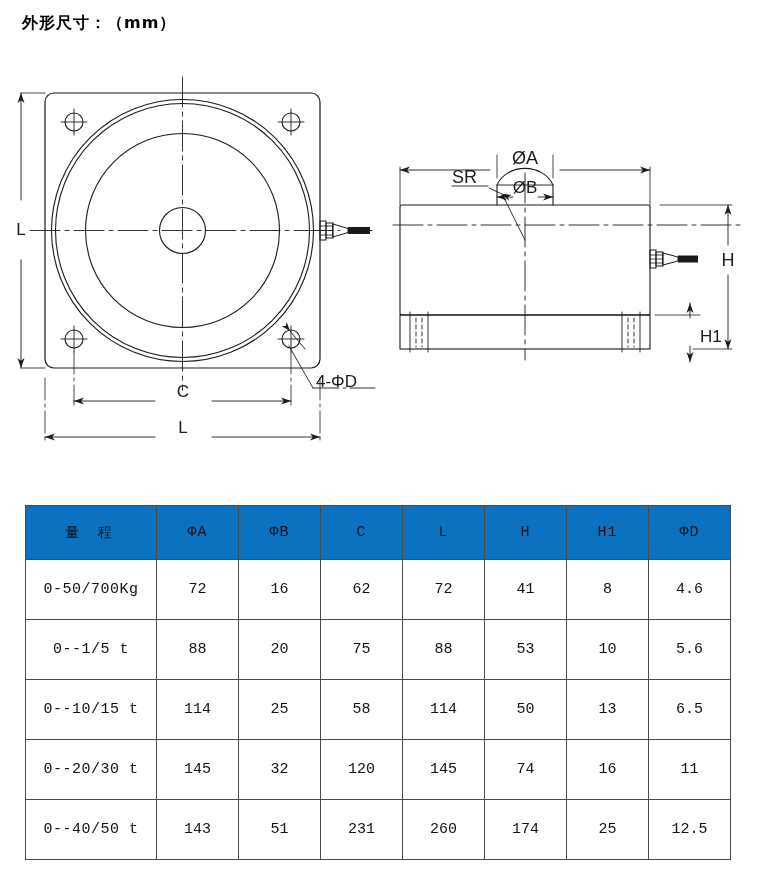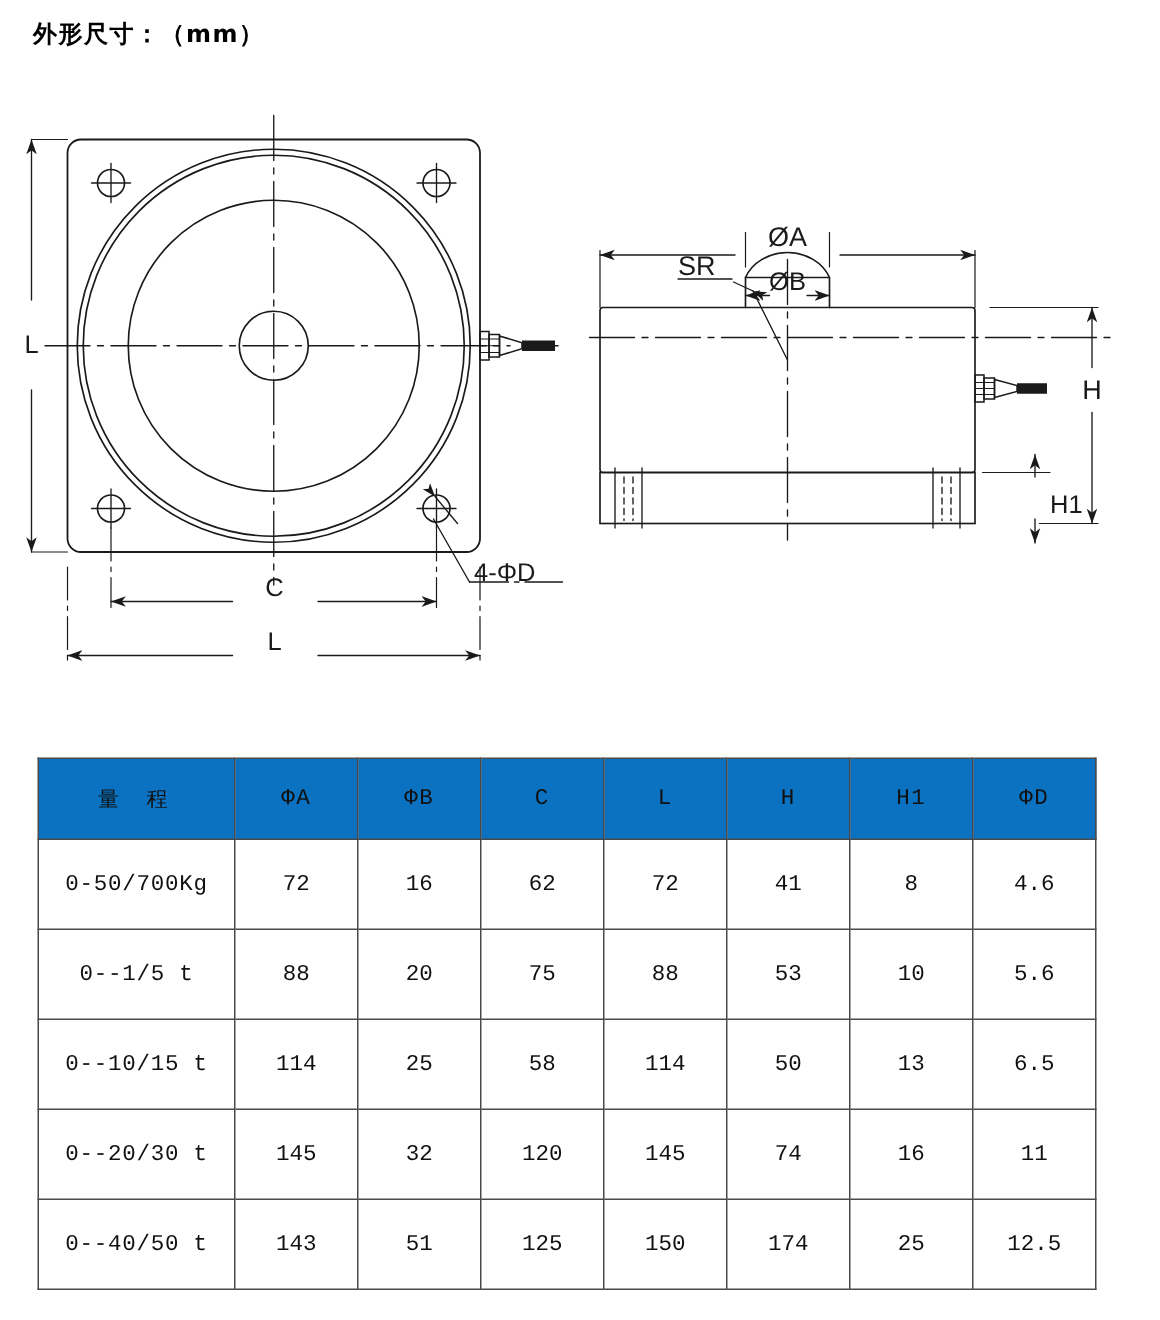--- a/index.html
+++ b/index.html
@@ -319,21 +319,21 @@
         <td>120</td>
         <td>145</td>
         <td>74</td>
         <td>16</td>
         <td>11</td>
       </tr>
       <tr>
         <td class="range-cell">0--40/50 t</td>
         <td>143</td>
         <td>51</td>
-        <td>125</td>
-        <td>150</td>
+        <td>231</td>
+        <td>260</td>
         <td>174</td>
         <td>25</td>
         <td>12.5</td>
       </tr>
     </tbody>
   </table>
 </div>
 
 </body></html>

